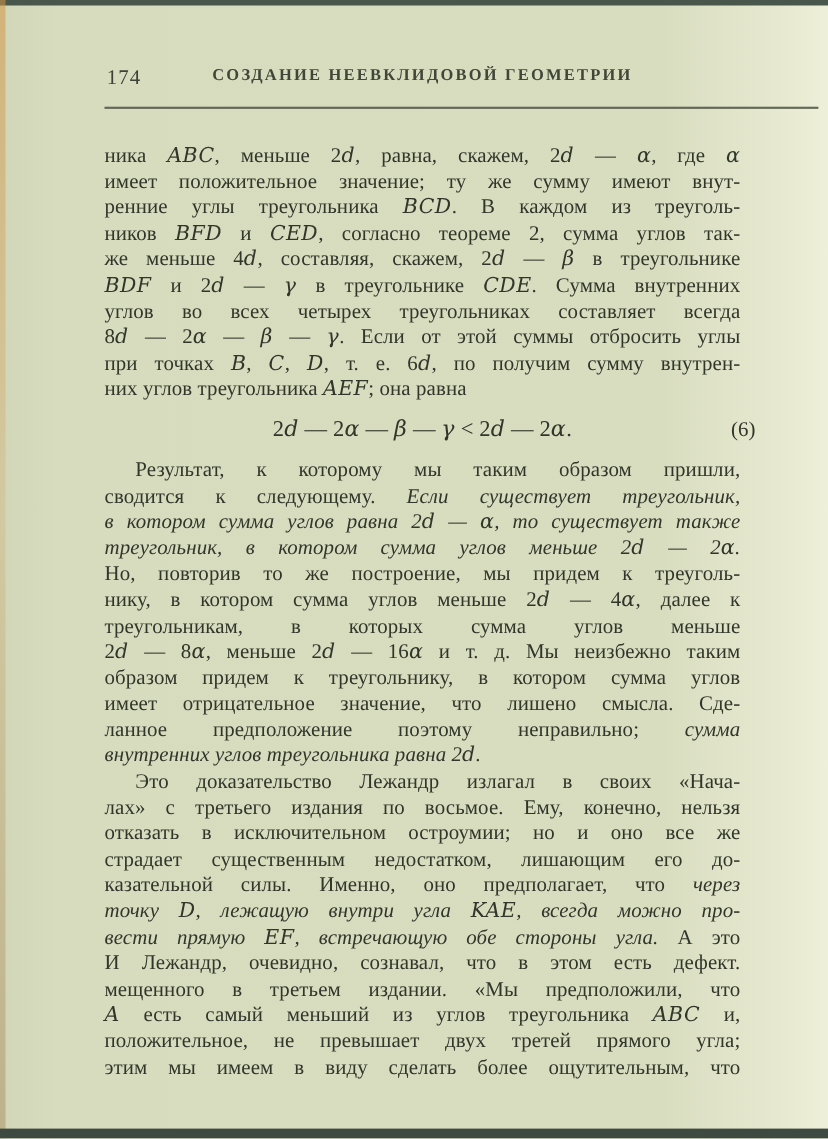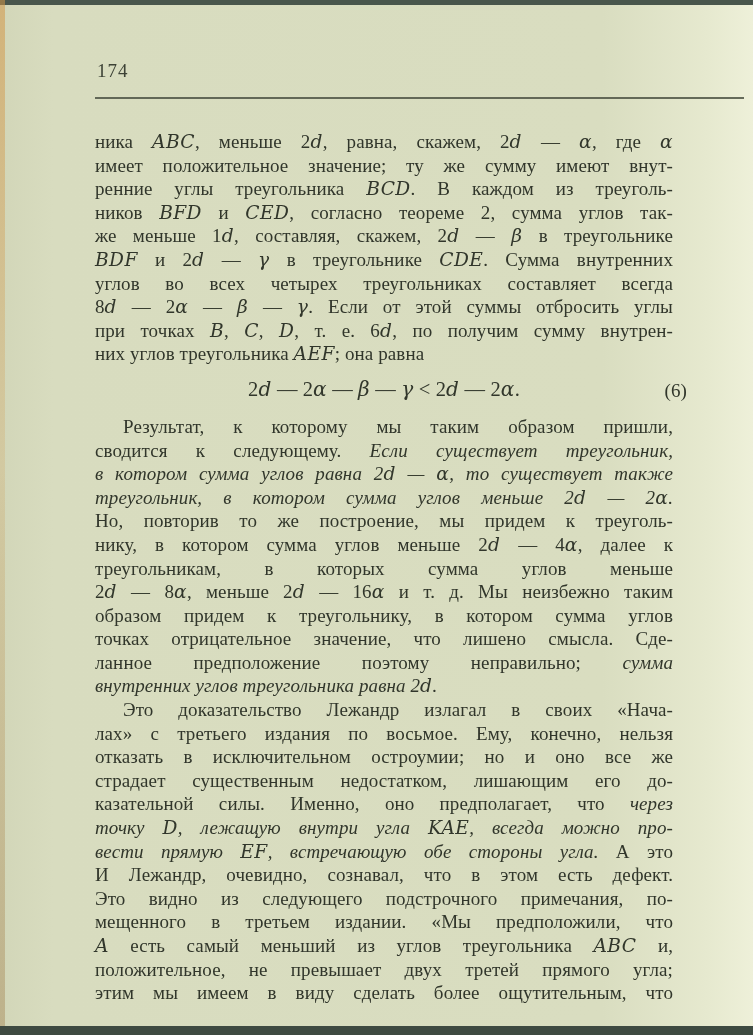--- a/index.html
+++ b/index.html
@@ -46,54 +46,54 @@
 </head>
 <body>
 
 <div class="page">
   <div class="edge-top"></div>
   <div class="edge-left"></div>
   <div class="edge-bottom"></div>
 
   <div class="header">
     <span class="pagenum">174</span>
+    <span class="running-title">СОЗДАНИЕ НЕЕВКЛИДОВОЙ ГЕОМЕТРИИ</span>
   </div>
   <div class="rule"></div>
 
   <div class="bodytext" id="body-text">
       <div class="line"><span class="rn">ника </span><span class="rm">ABC</span><span class="rn">, меньше 2</span><span class="rm">d</span><span class="rn">, равна, скажем, 2</span><span class="rm">d</span><span class="rn"> — </span><span class="rm">α</span><span class="rn">, где </span><span class="rm">α</span></div>
       <div class="line"><span class="rn">имеет положительное значение; ту же сумму имеют внут-</span></div>
       <div class="line"><span class="rn">ренние углы треугольника </span><span class="rm">BCD</span><span class="rn">. В каждом из треуголь-</span></div>
       <div class="line"><span class="rn">ников </span><span class="rm">BFD</span><span class="rn"> и </span><span class="rm">CED</span><span class="rn">, согласно теореме 2, сумма углов так-</span></div>
-      <div class="line"><span class="rn">же меньше 1</span><span class="rm">d</span><span class="rn">, составляя, скажем, 2</span><span class="rm">d</span><span class="rn"> — </span><span class="rm">β</span><span class="rn"> в треугольнике</span></div>
+      <div class="line"><span class="rn">же меньше 4</span><span class="rm">d</span><span class="rn">, составляя, скажем, 2</span><span class="rm">d</span><span class="rn"> — </span><span class="rm">β</span><span class="rn"> в треугольнике</span></div>
       <div class="line"><span class="rm">BDF</span><span class="rn"> и 2</span><span class="rm">d</span><span class="rn"> — </span><span class="rm">γ</span><span class="rn"> в треугольнике </span><span class="rm">CDE</span><span class="rn">. Сумма внутренних</span></div>
       <div class="line"><span class="rn">углов во всех четырех треугольниках составляет всегда</span></div>
       <div class="line"><span class="rn">8</span><span class="rm">d</span><span class="rn"> — 2</span><span class="rm">α</span><span class="rn"> — </span><span class="rm">β</span><span class="rn"> — </span><span class="rm">γ</span><span class="rn">. Если от этой суммы отбросить углы</span></div>
       <div class="line"><span class="rn">при точках </span><span class="rm">B</span><span class="rn">, </span><span class="rm">C</span><span class="rn">, </span><span class="rm">D</span><span class="rn">, т. е. 6</span><span class="rm">d</span><span class="rn">, по получим сумму внутрен-</span></div>
       <div class="line lastline"><span class="rn">них углов треугольника </span><span class="rm">AEF</span><span class="rn">; она равна</span></div>
       <div class="line formula-line"><span class="rn">2</span><span class="rm">d</span><span class="rn"> — 2</span><span class="rm">α</span><span class="rn"> — </span><span class="rm">β</span><span class="rn"> — </span><span class="rm">γ</span><span class="rn"> &lt; 2</span><span class="rm">d</span><span class="rn"> — 2</span><span class="rm">α</span><span class="rn">.</span><span class="formula-label">(6)</span></div>
       <div class="line indent"><span class="rn">Результат, к которому мы таким образом пришли,</span></div>
       <div class="line"><span class="rn">сводится к следующему. </span><span class="ri">Если существует треугольник,</span></div>
       <div class="line"><span class="ri">в котором сумма углов равна 2</span><span class="rm">d</span><span class="ri"> — </span><span class="rm">α</span><span class="ri">, то существует также</span></div>
       <div class="line"><span class="ri">треугольник, в котором сумма углов меньше 2</span><span class="rm">d</span><span class="ri"> — 2</span><span class="rm">α</span><span class="ri">.</span></div>
       <div class="line"><span class="rn">Но, повторив то же построение, мы придем к треуголь-</span></div>
       <div class="line"><span class="rn">нику, в котором сумма углов меньше 2</span><span class="rm">d</span><span class="rn"> — 4</span><span class="rm">α</span><span class="rn">, далее к</span></div>
       <div class="line"><span class="rn">треугольникам, в которых сумма углов меньше</span></div>
       <div class="line"><span class="rn">2</span><span class="rm">d</span><span class="rn"> — 8</span><span class="rm">α</span><span class="rn">, меньше 2</span><span class="rm">d</span><span class="rn"> — 16</span><span class="rm">α</span><span class="rn"> и т. д. Мы неизбежно таким</span></div>
       <div class="line"><span class="rn">образом придем к треугольнику, в котором сумма углов</span></div>
-      <div class="line"><span class="rn">точках отрицательное значение, что лишено смысла. Сде-</span></div>
+      <div class="line"><span class="rn">имеет отрицательное значение, что лишено смысла. Сде-</span></div>
       <div class="line"><span class="rn">ланное предположение поэтому неправильно; </span><span class="ri">сумма</span></div>
       <div class="line lastline"><span class="ri">внутренних углов треугольника равна 2</span><span class="rm">d</span><span class="ri">.</span></div>
       <div class="line indent"><span class="rn">Это доказательство Лежандр излагал в своих «Нача-</span></div>
       <div class="line"><span class="rn">лах» с третьего издания по восьмое. Ему, конечно, нельзя</span></div>
       <div class="line"><span class="rn">отказать в исключительном остроумии; но и оно все же</span></div>
       <div class="line"><span class="rn">страдает существенным недостатком, лишающим его до-</span></div>
       <div class="line"><span class="rn">казательной силы. Именно, оно предполагает, что </span><span class="ri">через</span></div>
       <div class="line"><span class="ri">точку </span><span class="rm">D</span><span class="ri">, лежащую внутри угла </span><span class="rm">KAE</span><span class="ri">, всегда можно про-</span></div>
       <div class="line"><span class="ri">вести прямую </span><span class="rm">EF</span><span class="ri">, встречающую обе стороны угла.</span><span class="rn"> А это</span></div>
       <div class="line"><span class="rn">И Лежандр, очевидно, сознавал, что в этом есть дефект.</span></div>
-      <div class="line"><span class="rn">Это видно из следующего подстрочного примечания, по-</span></div>
       <div class="line"><span class="rn">мещенного в третьем издании. «Мы предположили, что</span></div>
       <div class="line"><span class="rm">A</span><span class="rn"> есть самый меньший из углов треугольника </span><span class="rm">ABC</span><span class="rn"> и,</span></div>
       <div class="line"><span class="rn">положительное, не превышает двух третей прямого угла;</span></div>
       <div class="line"><span class="rn">этим мы имеем в виду сделать более ощутительным, что</span></div>
     </div>
 </div>
 
 </body></html>

